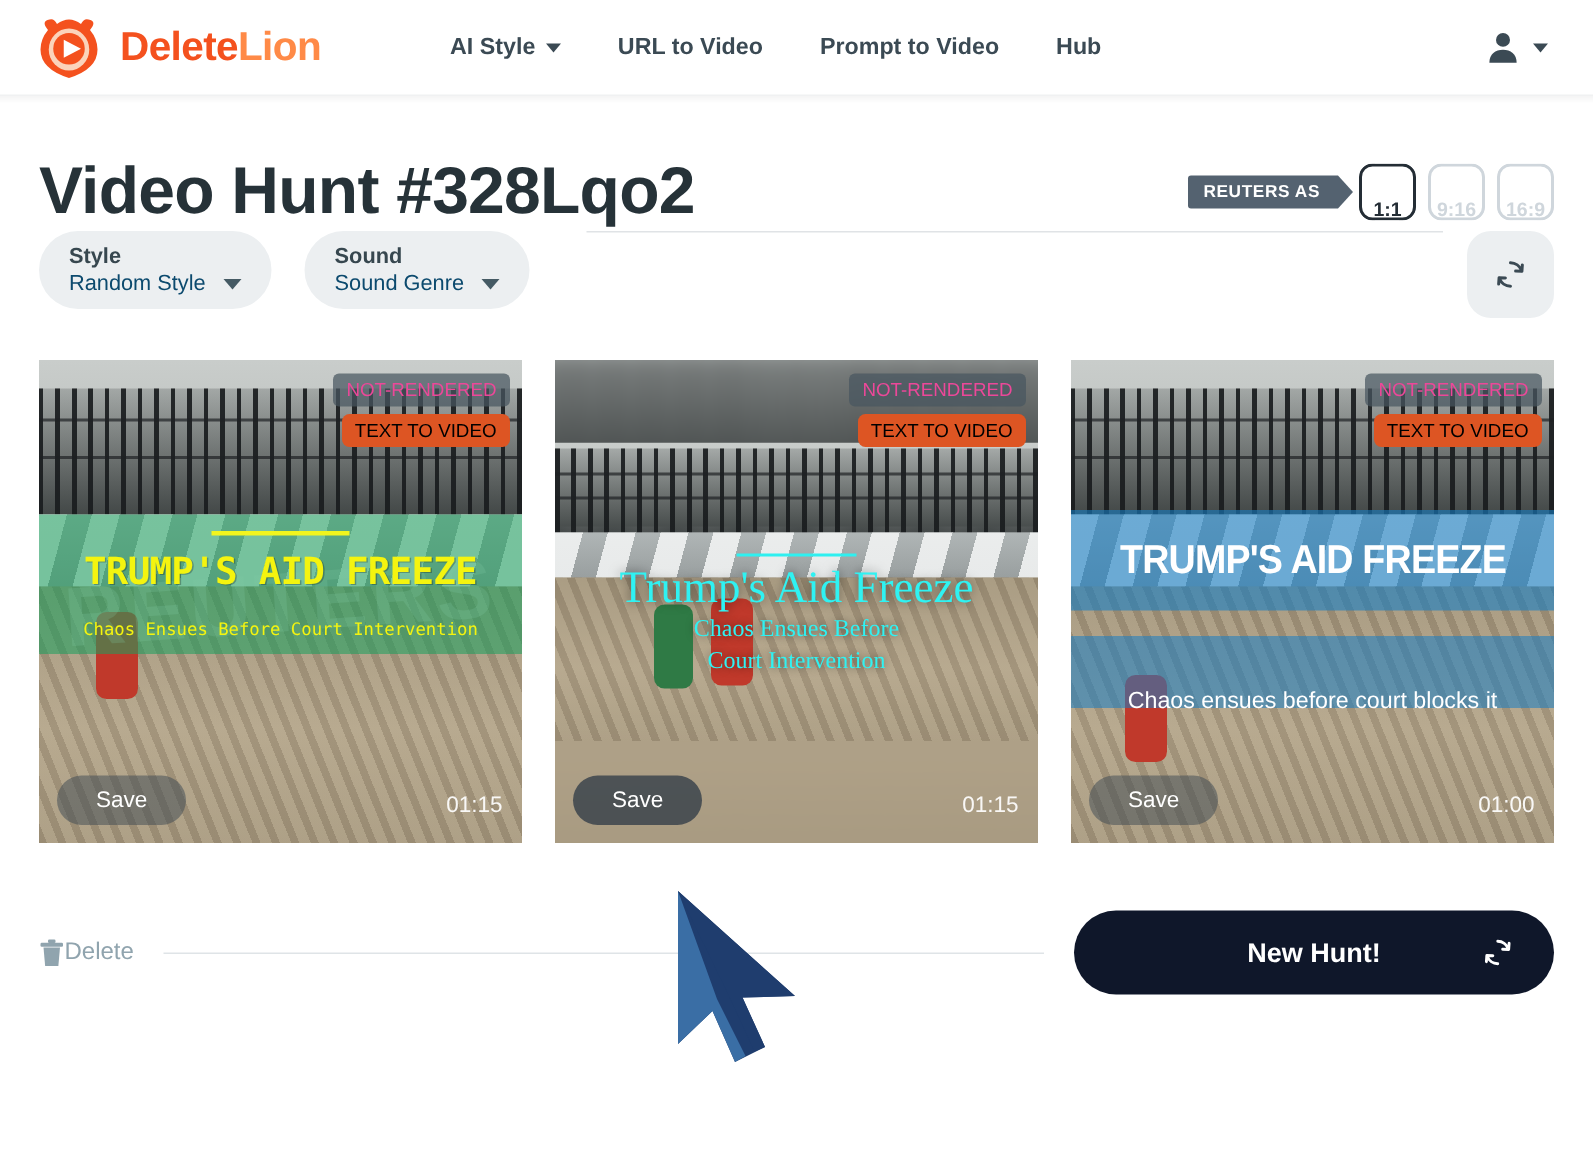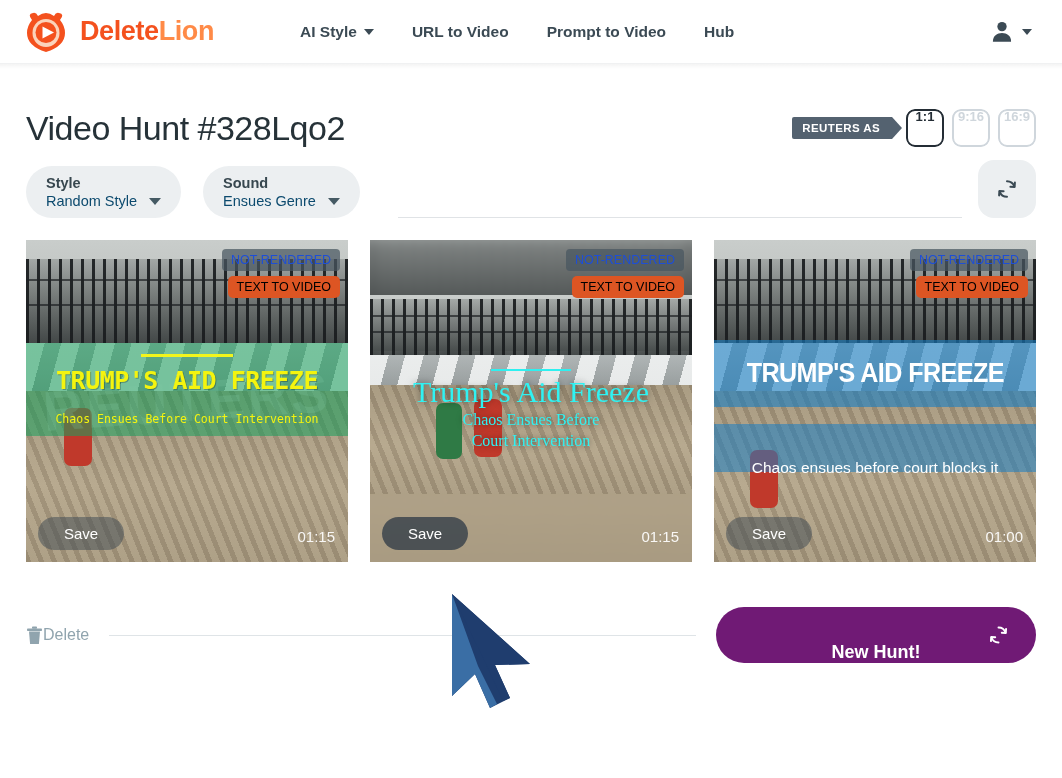--- a/index.html
+++ b/index.html
@@ -82,22 +82,22 @@
   
   .page { padding: 0 26px; position: relative; }
 
   .title-row {
     display: flex;
     align-items: center;
     padding-top: 42px;
     height: 86px;
   }
   .page-title {
-    font-size: 34px;
-    font-weight: normal;
+    font-size: 44px;
+    font-weight: bold;
     color: #263238;
     letter-spacing: -0.5px;
   }
 
   .display-as {
     margin-left: auto;
     display: flex;
     align-items: center;
     gap: 0;
   }
@@ -124,21 +124,21 @@
     border-top: 11px solid transparent;
     border-bottom: 11px solid transparent;
     border-left: 10px solid #546270;
   }
 
   .ratio-btn {
     position: relative;
     width: 38px; height: 38px;
     margin-right: 8px;
     display: flex;
-    align-items: flex-start;
+    align-items: flex-end;
     justify-content: center;
     font-size: 13px;
     font-weight: bold;
     cursor: pointer;
   }
   .ratio-btn .bx {
     position: absolute;
     inset: 0;
     border-radius: 9px;
     border: 2.5px solid currentColor;
@@ -151,21 +151,21 @@
       linear-gradient(to bottom, #000 0 11px, transparent 11px calc(100% - 11px), #000 calc(100% - 11px) 100%);
   }
   .ratio-btn.active { color: #242d35; }
   .ratio-btn.idle   { color: #cfd6dc; }
   .ratio-btn .lbl { position: relative; z-index: 2; }
   .ratio-btn:last-child { margin-right: 0; }
 
   
   .filters {
     display: flex;
-    align-items: flex-end;
+    align-items: flex-start;
     height: 64px;
     margin-top: 4px;
   }
   .pill {
     background: #eceff1;
     border-radius: 26px;
     height: 52px;
     display: flex;
     align-items: center;
     gap: 12px;
@@ -318,21 +318,21 @@
     position: absolute;
     top: 9px; right: 8px;
     display: flex;
     flex-direction: column;
     align-items: flex-end;
     gap: 5px;
     z-index: 4;
   }
   .badge-nr {
     background: rgba(72,86,96,.72);
-    color: #1d4ed8;
+    color: #ec4899;
     font-size: 12.5px;
     padding: 4px 9px;
     border-radius: 4px;
     white-space: nowrap;
   }
   .badge-ttv {
     background: #dd5523;
     color: #000000;
     font-size: 12.5px;
     padding: 4px 9px;
@@ -372,24 +372,24 @@
     display: flex;
     align-items: center;
     color: #90a4ae;
     font-size: 16px;
     cursor: pointer;
   }
   .footer-rule { flex: 1; height: 1px; background: #dfe4e7; margin: 0 20px; }
   .new-hunt {
     width: 320px;
     height: 56px;
-    background: #701a75;
+    background: #0f172a;
     border-radius: 28px;
     display: flex;
-    align-items: flex-end;
+    align-items: center;
     justify-content: center;
     position: relative;
     cursor: pointer;
     flex: 0 0 320px;
   }
   .new-hunt-label {
     color: #ffffff;
     font-size: 18px;
     font-weight: bold;
   }
@@ -477,21 +477,21 @@
       <div class="pill-stack">
         <span class="pill-label">Style</span>
         <span class="pill-value">Random Style</span>
       </div>
       <span class="caret-sm"></span>
     </div>
 
     <div class="pill">
       <div class="pill-stack">
         <span class="pill-label">Sound</span>
-        <span class="pill-value">Ensues Genre</span>
+        <span class="pill-value">Sound Genre</span>
       </div>
       <span class="caret-sm"></span>
     </div>
 
 
     <div class="filters-rule"></div>
 
     <div class="refresh-sq">
       <svg width="24" height="24" viewBox="0 0 24 24">
         <path d="M12 4.2 A7.8 7.8 0 0 1 19.3 9.4" fill="none" stroke="#3b4a54" stroke-width="2" stroke-linecap="round"></path>

